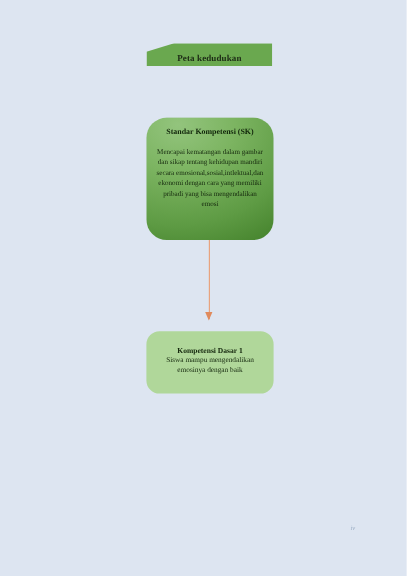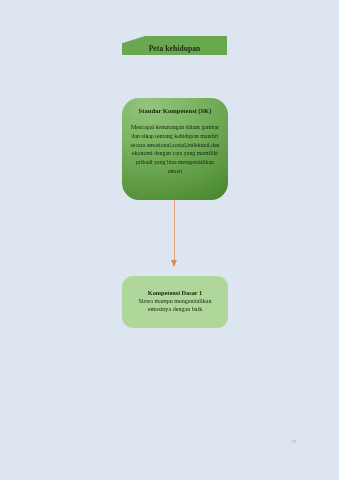--- a/index.html
+++ b/index.html
@@ -125,21 +125,21 @@
     font-style: italic;
     color: #9badc4;
   }
 </style>
 </head>
 <body>
 
 <div id="page">
 
   <div id="banner">
-    <span id="banner-label">Peta kehidupan</span>
+    <span id="banner-label">Peta kedudukan</span>
   </div>
 
   <div id="sk-box">
     <div id="sk-title">Standar Kompetensi (SK)</div>
     <div id="sk-body">Mencapai kematangan dalam gambar dan sikap tentang kehidupan mandiri secara emosional,sosial,intlektual,dan ekonomi dengan cara yang memiliki pribadi yang bisa mengendalikan emosi</div>
   </div>
 
   <div id="connector"></div>
   <div id="arrowhead"></div>
 

